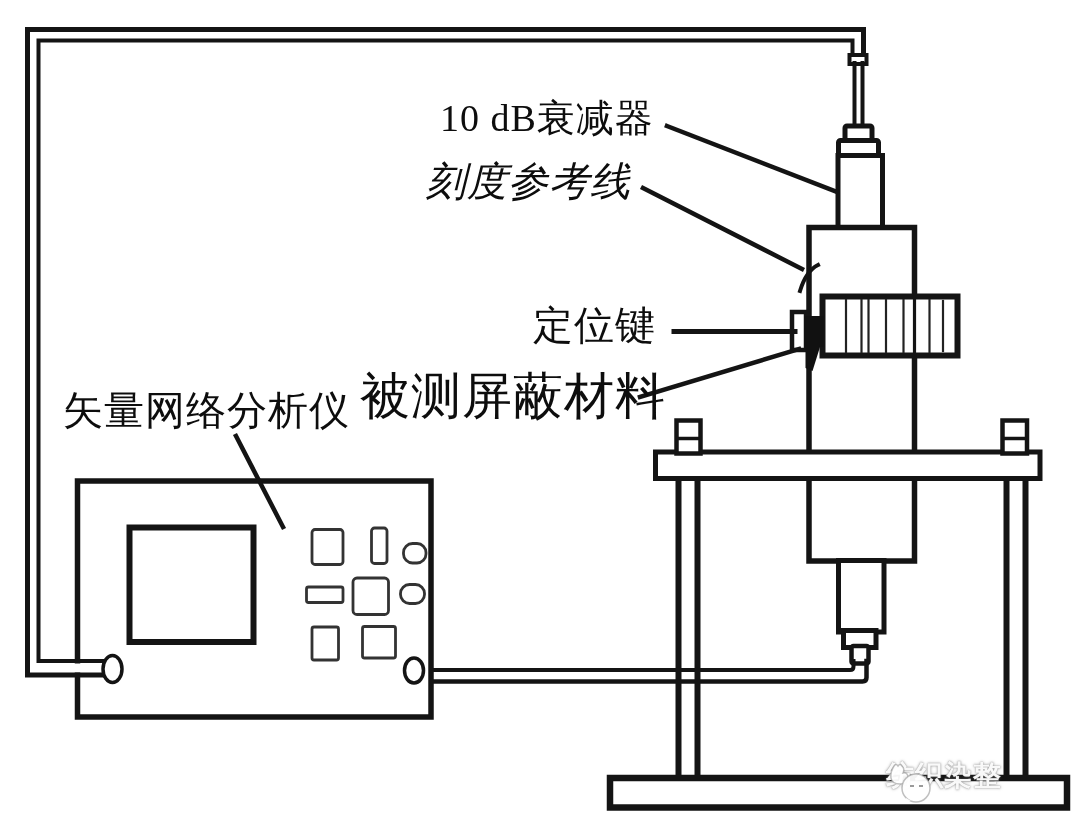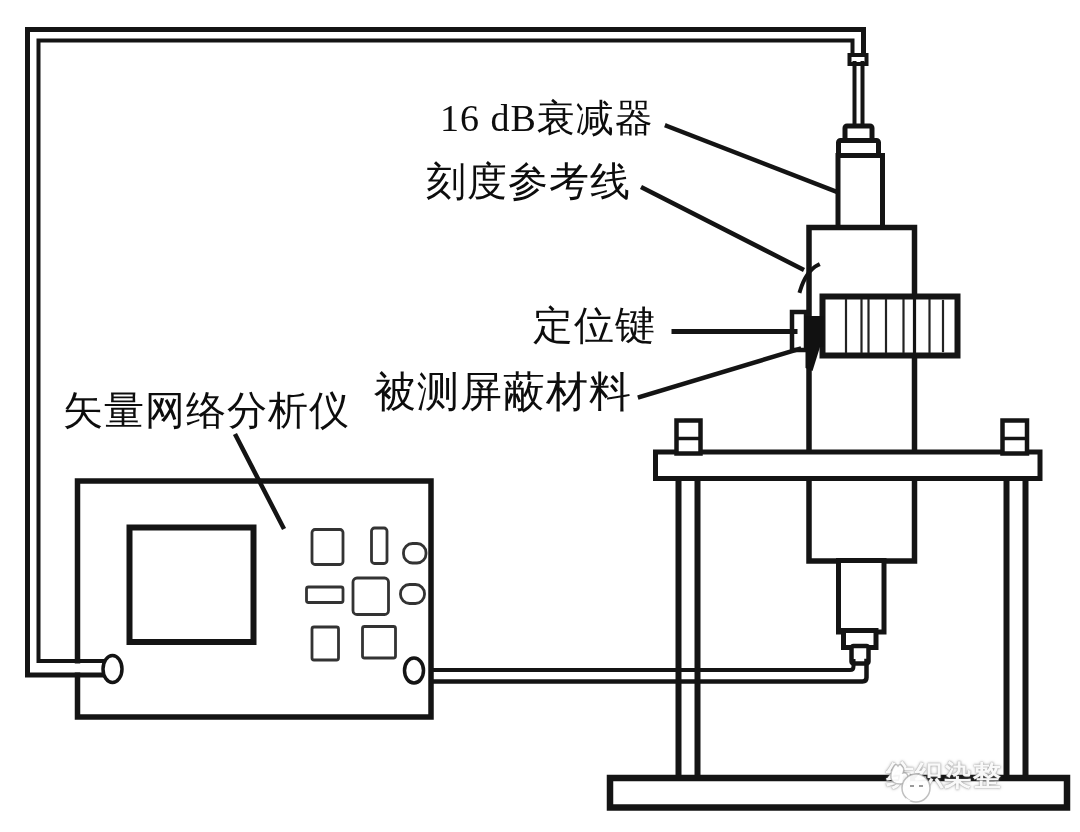--- a/index.html
+++ b/index.html
@@ -6,23 +6,23 @@
   #scene{
     position:relative;width:1080px;height:832px;background:#ffffff;overflow:hidden;
     font-family:"Liberation Serif","DejaVu Serif",serif;
   }
   #scene svg{position:absolute;left:0;top:0;}
   .lbl{
     position:absolute;color:#0d0d0d;white-space:nowrap;line-height:1;
     font-family:"Liberation Serif","DejaVu Serif",serif;
   }
   .lbl-attenuator{left:440px;top:99px;font-size:38px;letter-spacing:1px;}
-  .lbl-scale{left:426px;top:162px;font-size:40px;letter-spacing:1px;}
+  .lbl-scale{left:426px;top:162px;font-size:40px;letter-spacing:1px;font-style:italic;}
   .lbl-key{left:533px;top:306px;font-size:40px;letter-spacing:1px;text-align:center;}
-  .lbl-material{left:374px;top:371px;font-size:42px;letter-spacing:1px;}
+  .lbl-material{left:360px;top:371px;font-size:50px;letter-spacing:1px;}
   .lbl-analyzer{left:63px;top:391px;font-size:40px;letter-spacing:1px;}
   .watermark{
     position:absolute;left:886px;top:762px;display:flex;align-items:center;gap:4px;
     color:rgba(255,255,255,0.95);
   }
   .watermark .wm-text{
     font-size:28px;font-weight:bold;letter-spacing:1px;line-height:1;
     font-family:"Liberation Sans","DejaVu Sans",sans-serif;
     text-shadow:0 0 3px rgba(110,110,110,0.65), 0 0 1px rgba(130,130,130,0.8);
   }
@@ -125,21 +125,21 @@
       <g stroke-width="4.5">
         <path d="M 667 126 L 836 191.5"></path>
         <path d="M 643 188 L 802 269"></path>
         <path d="M 674 331.5 H 795" stroke-width="5"></path>
         <path d="M 640 397 L 799 349"></path>
         <path d="M 236 436 L 283 527"></path>
       </g>
     </g>
   </svg>
 
-  <div class="lbl lbl-attenuator">16 dB衰减器</div>
+  <div class="lbl lbl-attenuator">10 dB衰减器</div>
   <div class="lbl lbl-scale">刻度参考线</div>
   <div class="lbl lbl-key">定位键</div>
   <div class="lbl lbl-material">被测屏蔽材料</div>
   <div class="lbl lbl-analyzer">矢量网络分析仪</div>
 
   <div class="watermark">
     <svg width="50" height="44" viewBox="0 0 50 44">
       <g fill="rgba(255,255,255,0.95)" stroke="rgba(140,140,140,0.55)" stroke-width="1.5">
         <path d="M 8 4 q 2 -3 4 0 q 2 -3 4 0 q 3 3 1 7 q 5 -1 5 5 q 0 6 -8 6 q -8 0 -9 -6 q -1 -6 3 -12 Z"></path>
         <circle cx="30" cy="26" r="14"></circle>

